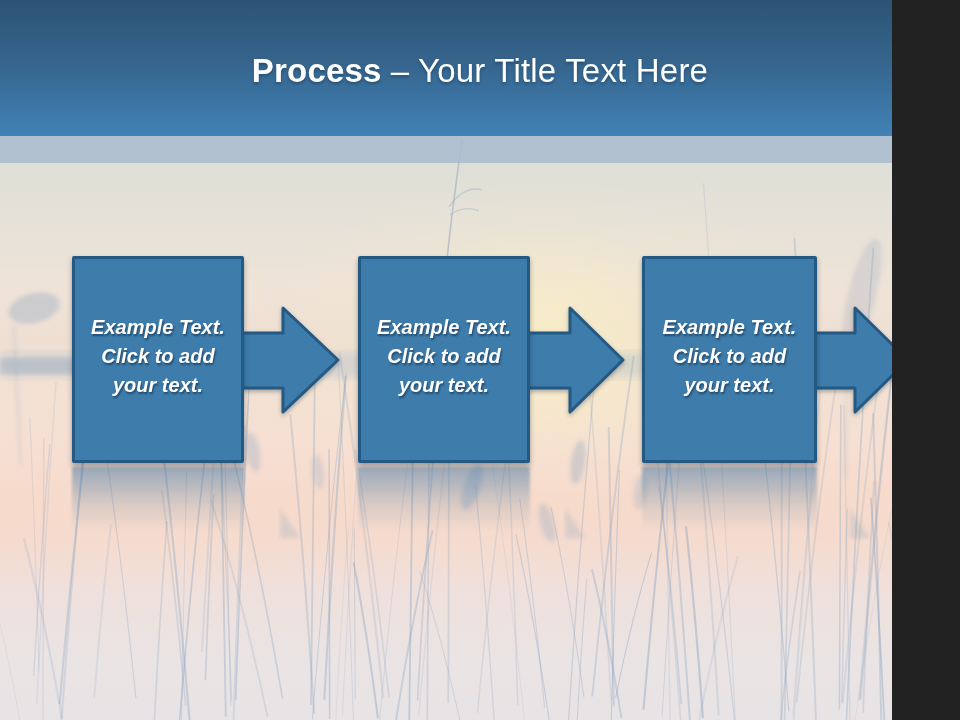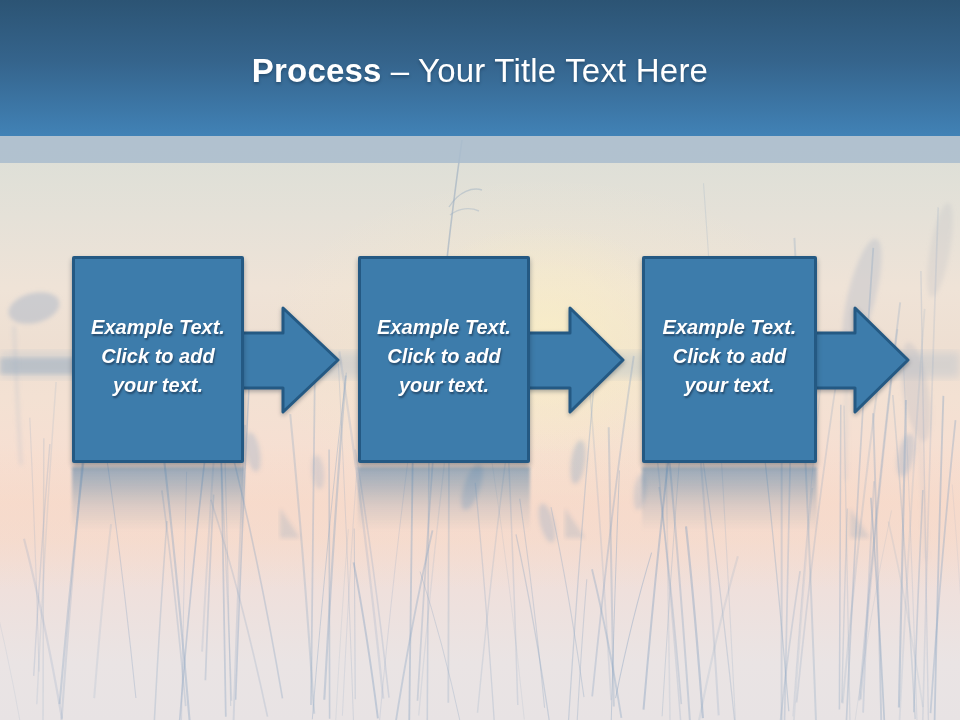--- a/index.html
+++ b/index.html
@@ -1,17 +1,17 @@
 <!DOCTYPE html>
 <html><head>
 <meta charset="utf-8">
 <style>
   html,body{margin:0;padding:0;background:#222;}
   .slide{
-    position:relative;width:960px;height:720px;overflow:hidden;
+    position:relative;width:892px;height:720px;overflow:hidden;
     font-family:"Liberation Sans",sans-serif;
     background:#e8e3e4;
   }
   
   .photo-bg{
     position:absolute;inset:0;
     background:linear-gradient(180deg,
       #d9ded6 0%,
       #dcdfd7 20%,
       #e5e1d8 30%,

